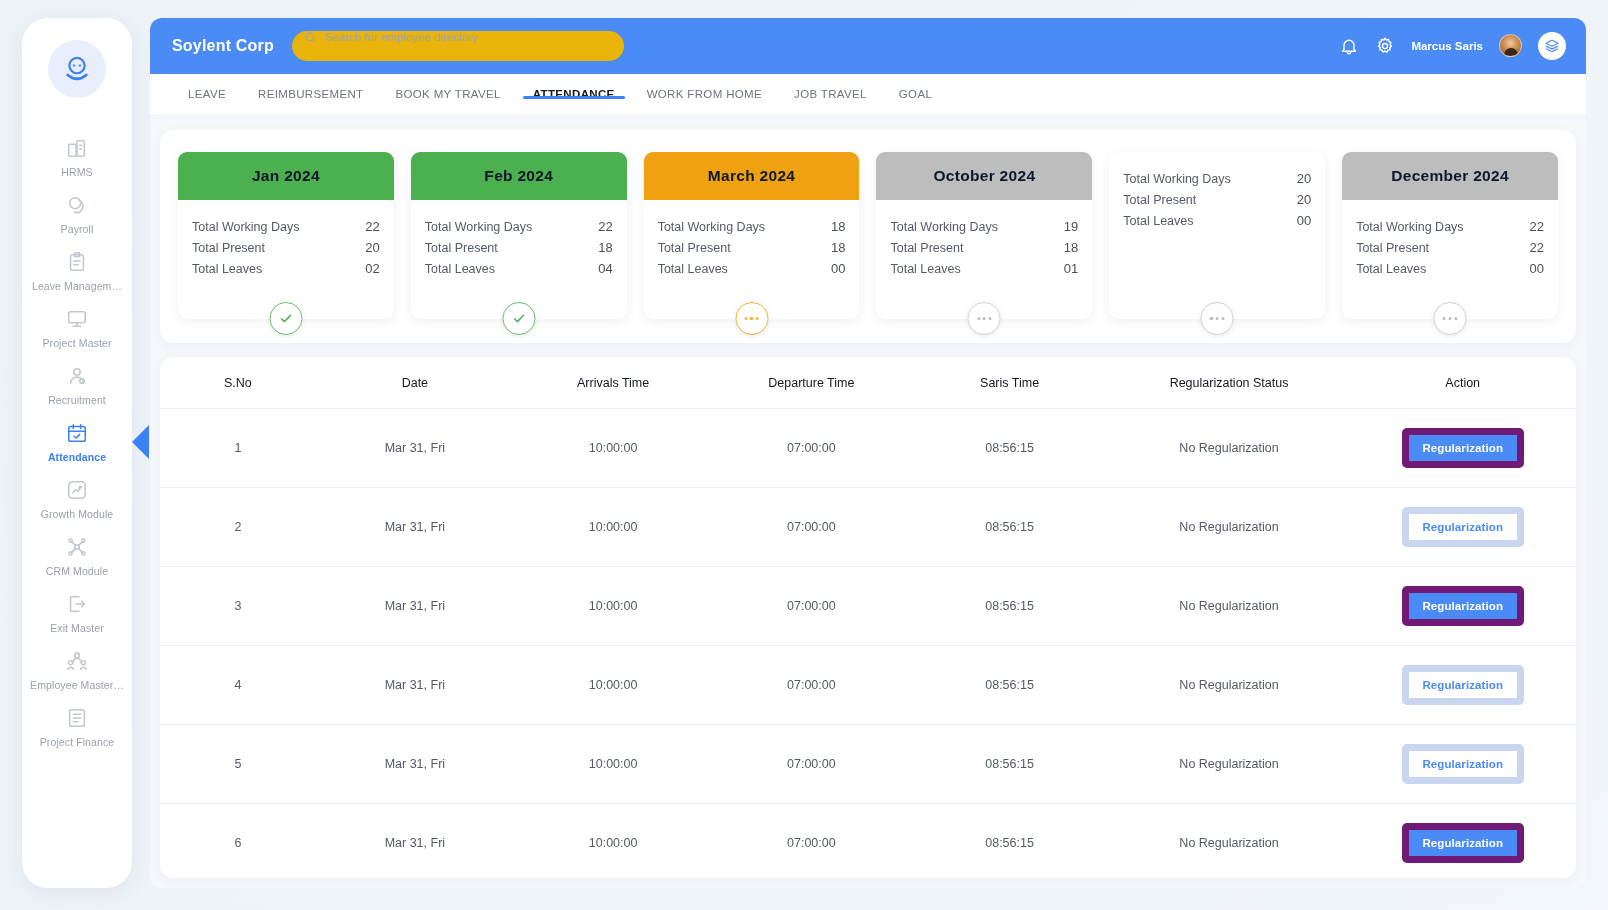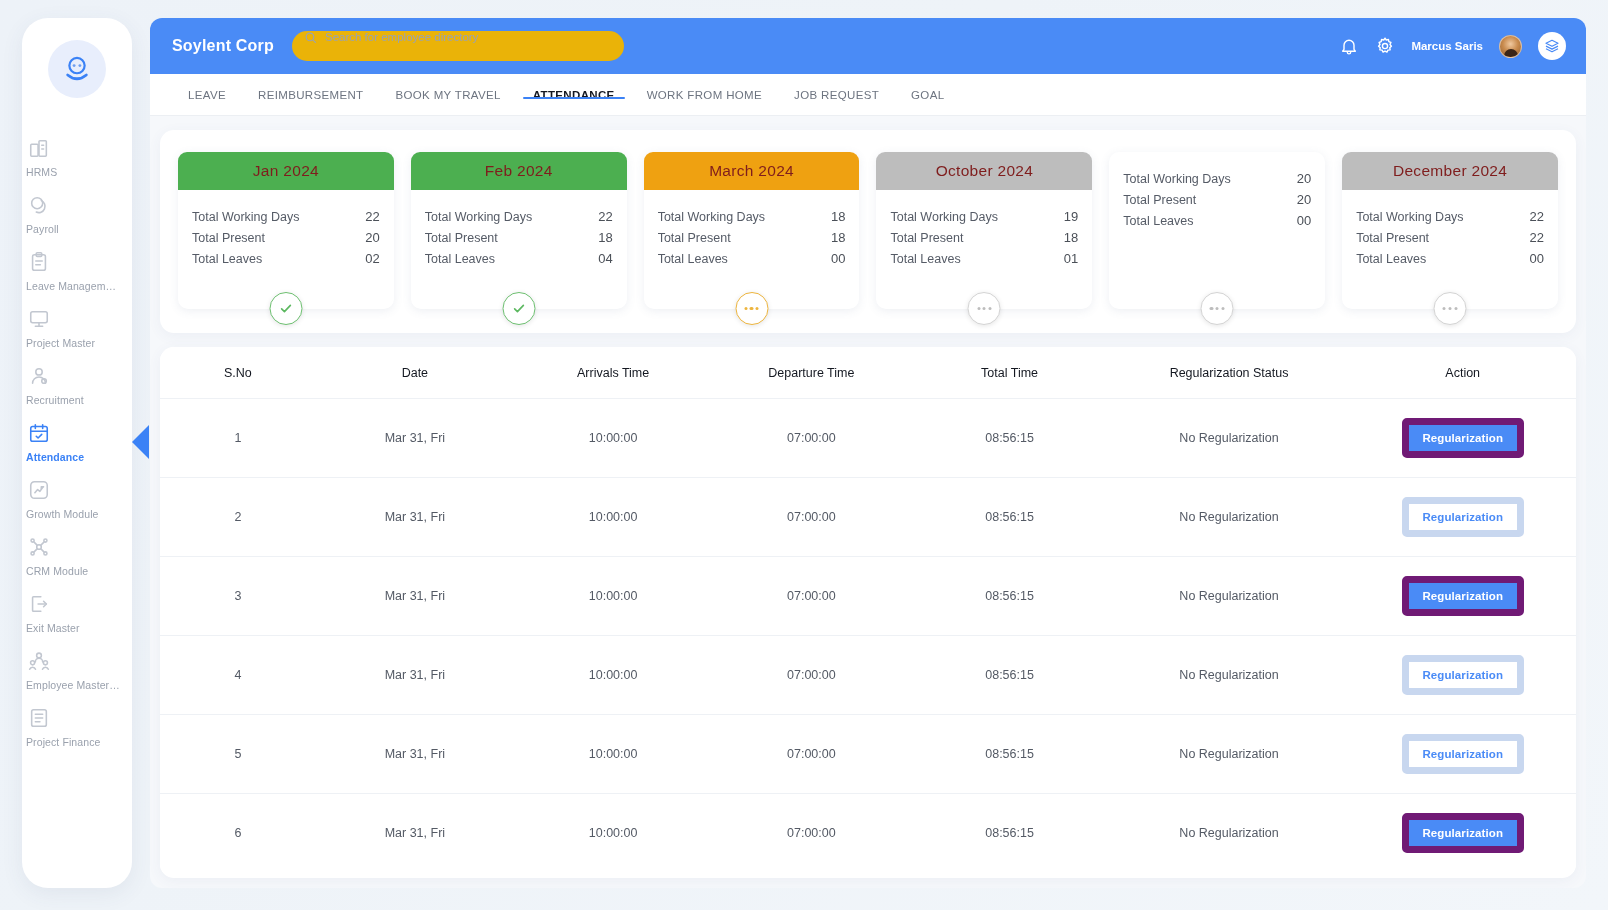--- a/index.html
+++ b/index.html
@@ -34,21 +34,21 @@
   .logo-wrap {
     width: 58px; height: 58px; border-radius: 50%;
     background: #e8eefc;
     display: flex; align-items: center; justify-content: center;
     margin-bottom: 30px;
   }
   .nav-list { width: 100%; display: flex; flex-direction: column; align-items: center; }
   .nav-item {
     width: 100%;
     padding: 7px 4px 7px 4px;
-    display: flex; flex-direction: column; align-items: flex-start;
+    display: flex; flex-direction: column; align-items: center;
     gap: 5px;
     position: relative;
     cursor: pointer;
   }
   .nav-icon {
     width: 26px; height: 26px;
     display: flex; align-items: center; justify-content: center;
     color: #c2c7d0;
   }
   .nav-icon svg { width: 22px; height: 22px; display:block; }
@@ -189,26 +189,26 @@
     flex: 1 1 0;
     min-width: 0;
     background: #ffffff;
     border-radius: 10px;
     box-shadow: 0 2px 10px rgba(80,100,140,.10);
     display: flex; flex-direction: column;
     position: relative;
     padding-bottom: 34px;
   }
   .mcard-head {
-    height: 38px;
+    height: 48px;
     border-radius: 9px 9px 0 0;
     display: flex; align-items: center; justify-content: center;
-    color: #7f1d1d;
+    color: #0f172a;
     font-size: 15.5px;
-    font-weight: 400;
+    font-weight: 700;
     letter-spacing: .3px;
   }
   .mcard.green  .mcard-head { background: #4caf50; }
   .mcard.orange .mcard-head { background: #efa111; }
   .mcard.grey   .mcard-head { background: #bdbdbd; }
   .mcard-body { padding: 16px 14px 6px 14px; }
   .mrow {
     display: flex; justify-content: space-between; align-items: baseline;
     font-size: 12.5px; color: #555b66;
     padding: 3px 0;
@@ -452,21 +452,21 @@
         </span>
       </div>
     </header>
 
     <nav class="tabsbar" id="tabsbar">
         <div class="tab">LEAVE</div>
         <div class="tab">REIMBURSEMENT</div>
         <div class="tab">BOOK MY TRAVEL</div>
         <div class="tab active">ATTENDANCE</div>
         <div class="tab">WORK FROM HOME</div>
-        <div class="tab">JOB REQUEST</div>
+        <div class="tab">JOB TRAVEL</div>
         <div class="tab">GOAL</div>
       </nav>
 
     <div class="content">
 
       <div class="cards-panel" id="cards-panel">
           <div class="mcard green">
             <div class="mcard-head">Jan 2024</div>
             <div class="mcard-body">
               <div class="mrow">
@@ -608,21 +608,21 @@
         </div>
 
       <div class="table-panel">
         <table>
           <thead>
             <tr>
               <th class="col-sno">S.No</th>
               <th class="col-date">Date</th>
               <th class="col-arr">Arrivals Time</th>
               <th class="col-dep">Departure Time</th>
-              <th class="col-tot">Total Time</th>
+              <th class="col-tot">Saris Time</th>
               <th class="col-reg">Regularization Status</th>
               <th class="col-act">Action</th>
             </tr>
           </thead>
           <tbody id="table-body">
               <tr>
                 <td class="col-sno">1</td>
                 <td class="col-date">Mar 31, Fri</td>
                 <td class="col-arr">10:00:00</td>
                 <td class="col-dep">07:00:00</td>

